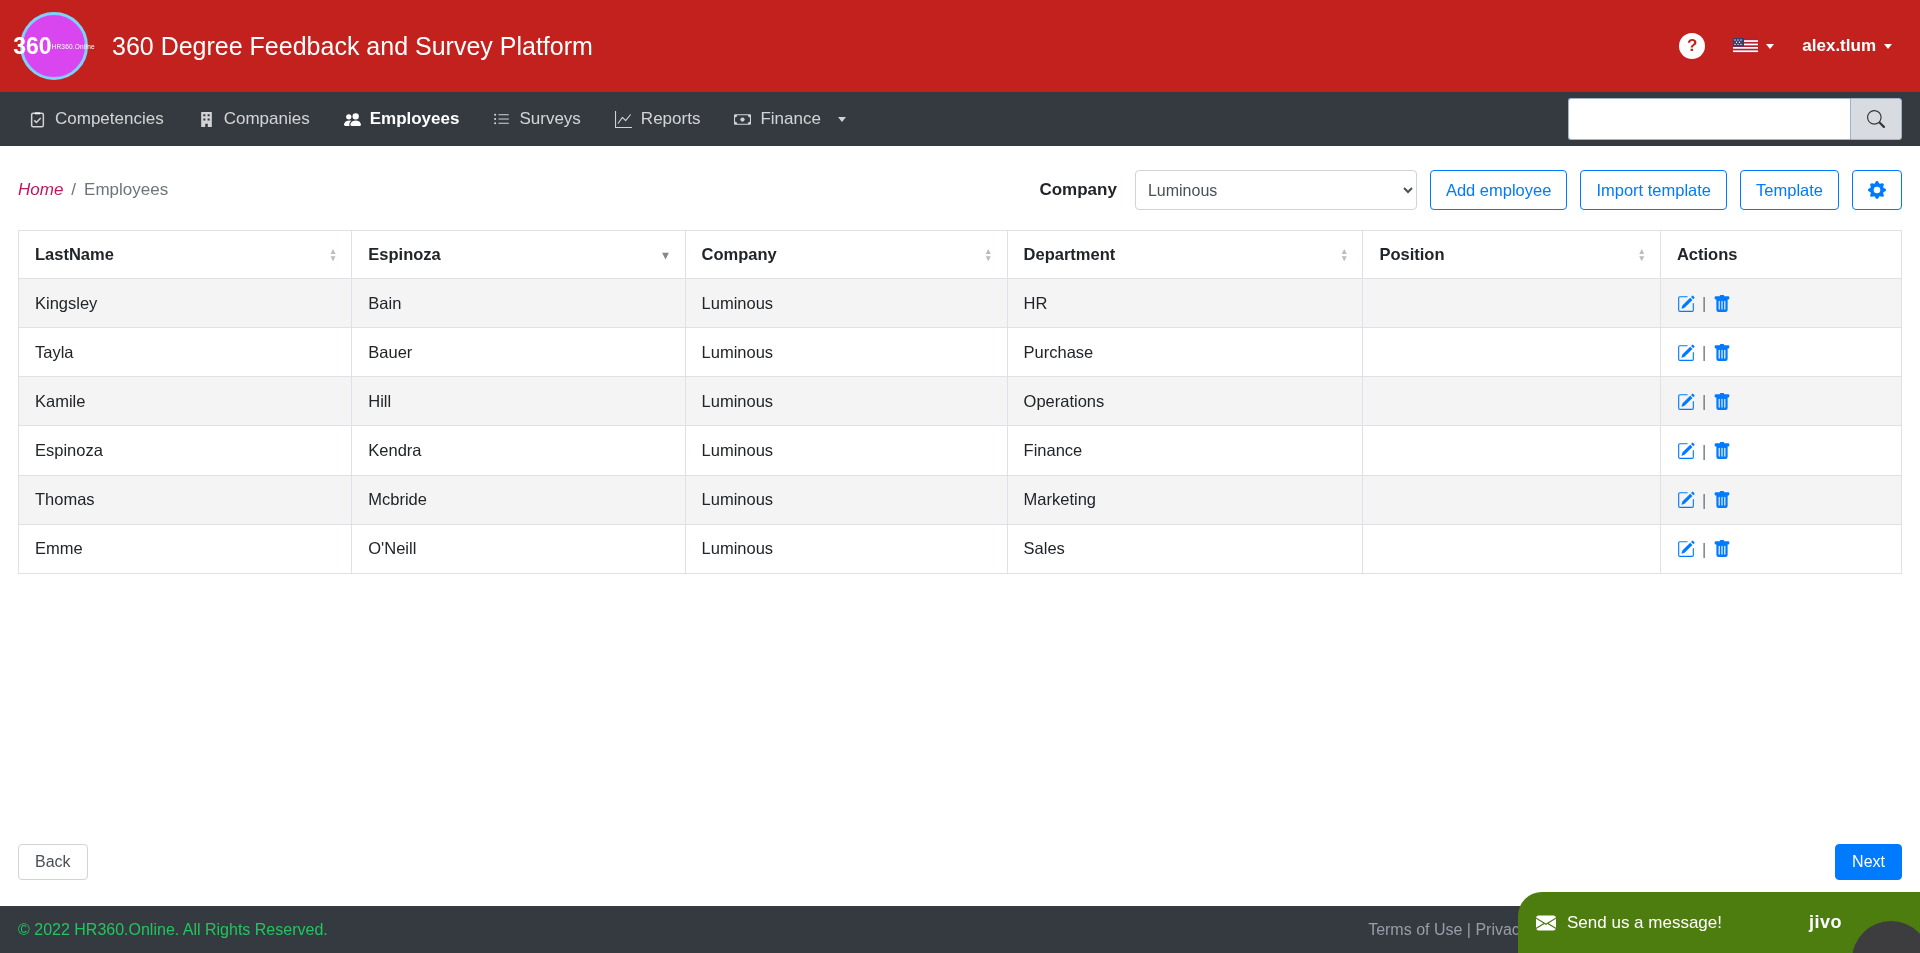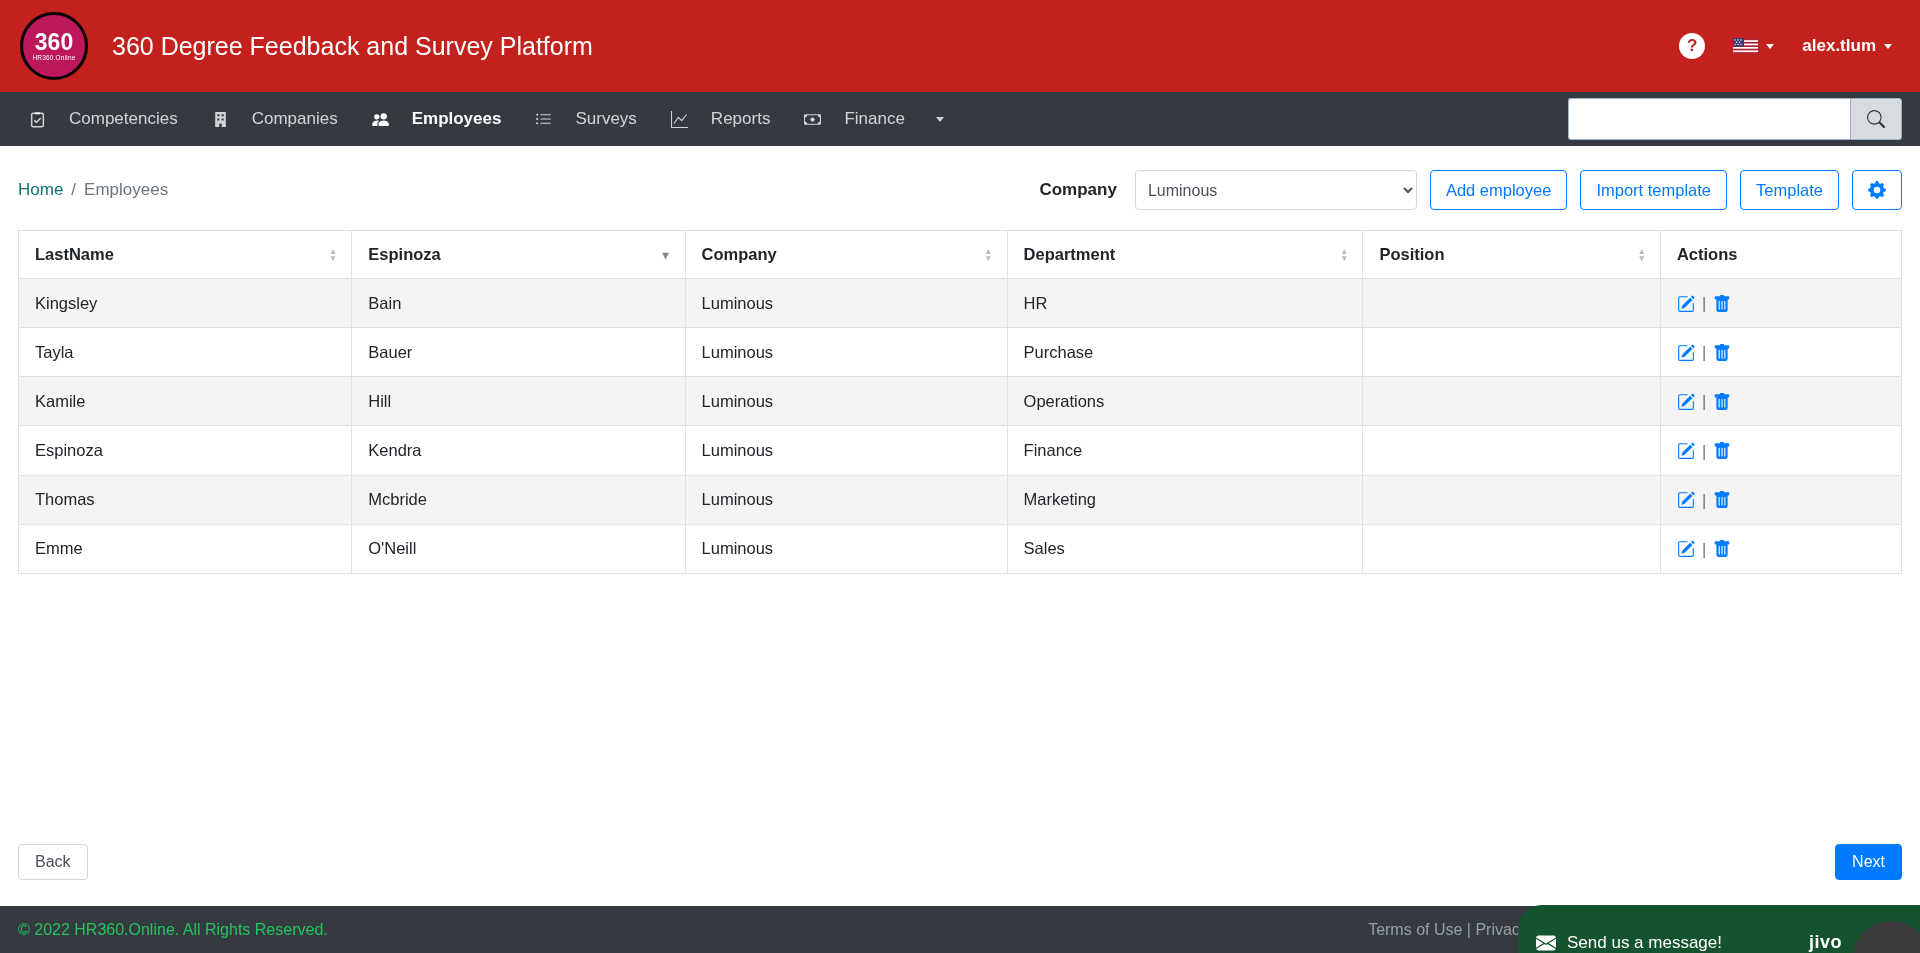--- a/index.html
+++ b/index.html
@@ -15,22 +15,22 @@
 
   
   .app-header {
     height: 92px; flex: 0 0 auto;
     background: #c2211d;
     display: flex; align-items: center;
     padding: 0 28px 0 20px;
   }
   .logo-circle {
     width: 68px; height: 68px; border-radius: 50%;
-    border: 3px solid #000000; background: #be185d;
-    display: flex; flex-direction: column; align-items: center; justify-content: center;
+    border: 3px solid #7dd3fc; background: #d946ef;
+    display: flex; align-items: center; justify-content: center;
     color: #fff; flex: 0 0 auto;
   }
   .logo-360 { font-size: 23px; font-weight: 700; line-height: 1; }
   .logo-sub { font-size: 6.5px; letter-spacing: .2px; }
   .app-title { color: #fff; font-size: 25px; font-weight: 400; margin-left: 24px; }
   .header-right { margin-left: auto; display: flex; align-items: center; gap: 28px; color: #fff; }
   .help-circle {
     width: 26px; height: 26px; border-radius: 50%;
     background: #fff; color: #c2211d;
     display: flex; align-items: center; justify-content: center;
@@ -46,21 +46,21 @@
   .user-name { font-size: 17px; font-weight: 700; }
 
   
   .main-nav {
     height: 54px; flex: 0 0 auto;
     background: #343a40;
     display: flex; align-items: center;
     padding: 0 18px 0 12px;
   }
   .nav-item {
-    display: flex; align-items: center; gap: 23px;
+    display: flex; align-items: center; gap: 9px;
     height: 100%; padding: 0 17px;
     color: rgba(255,255,255,.78); font-size: 17px;
     text-decoration: none; cursor: pointer; white-space: nowrap;
   }
   .nav-item.active { color: #fff; font-weight: 700; }
   .nav-item svg { width: 17px; height: 17px; flex: 0 0 auto; }
   .search-group { margin-left: auto; display: flex; height: 42px; }
   .search-input {
     width: 282px; border: 1px solid #9fb3c8; border-right: none;
     border-radius: 3px 0 0 3px; padding: 0 12px;
@@ -70,21 +70,21 @@
     width: 52px; background: #d8dce0; border: 1px solid #9fb3c8;
     border-radius: 0 3px 3px 0; display: flex; align-items: center; justify-content: center;
     color: #343a40; cursor: pointer;
   }
   .search-button svg { width: 18px; height: 18px; }
 
   
   .content { flex: 1 1 auto; display: flex; flex-direction: column; padding: 0 18px; }
   .page-bar { display: flex; align-items: center; margin: 24px 0 20px; }
   .breadcrumb { font-size: 17px; display: flex; align-items: center; }
-  .breadcrumb .home-link { color: #0f766e; text-decoration: none; cursor: pointer; }
+  .breadcrumb .home-link { color: #be185d; text-decoration: none; cursor: pointer; font-style: italic; }
   .breadcrumb .sep { color: #6c757d; margin: 0 8px; }
   .breadcrumb .current { color: #6c757d; }
 
   .controls { margin-left: auto; display: flex; align-items: center; gap: 13px; }
   .company-label { font-weight: 700; font-size: 17px; margin-right: 5px; }
   .company-select {
     width: 282px; height: 40px; border: 1px solid #ced4da; border-radius: 4px;
     padding: 0 8px; font-size: 16px; font-family: inherit; color: #495057; background: #fff;
   }
   .btn-outline {
@@ -133,23 +133,23 @@
     height: 47px; flex: 0 0 auto; background: #343a40;
     display: flex; align-items: center;
     padding: 0 345px 0 18px; font-size: 16px;
   }
   .footer-copy { color: #22c55e; text-align: center; }
   .footer-links { margin-left: auto; color: #989ea5; cursor: pointer; }
 
   
   .chat-widget {
     position: absolute; right: 0; bottom: 0;
-    width: 402px; height: 48px;
-    background: #14532d; border-radius: 24px 0 0 0;
-    display: flex; align-items: flex-end; padding-left: 18px;
+    width: 402px; height: 61px;
+    background: #4d7c0f; border-radius: 24px 0 0 0;
+    display: flex; align-items: center; padding-left: 18px;
     color: #fff; cursor: pointer; z-index: 5;
   }
   .chat-widget .env-icon svg { width: 20px; height: 20px; display: block; }
   .chat-text { font-size: 17px; margin-left: 11px; }
   .chat-brand { margin-left: auto; margin-right: 78px; font-size: 18px; font-weight: 700; letter-spacing: .5px; }
   .chat-corner {
     position: absolute; right: -10px; bottom: -46px;
     width: 78px; height: 78px; border-radius: 50%;
     background: #3d3d3f; z-index: 6; cursor: pointer;
   }

